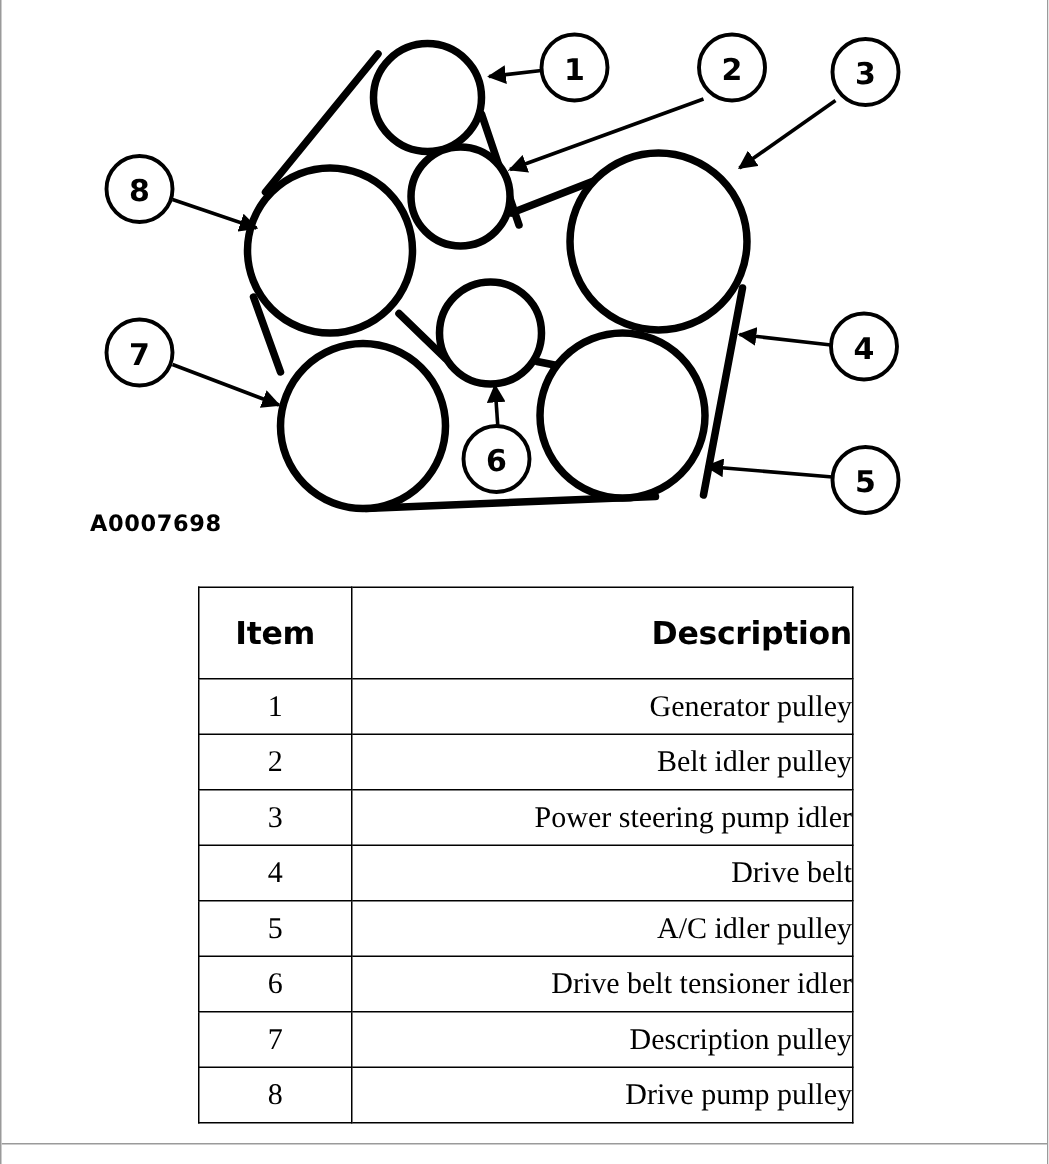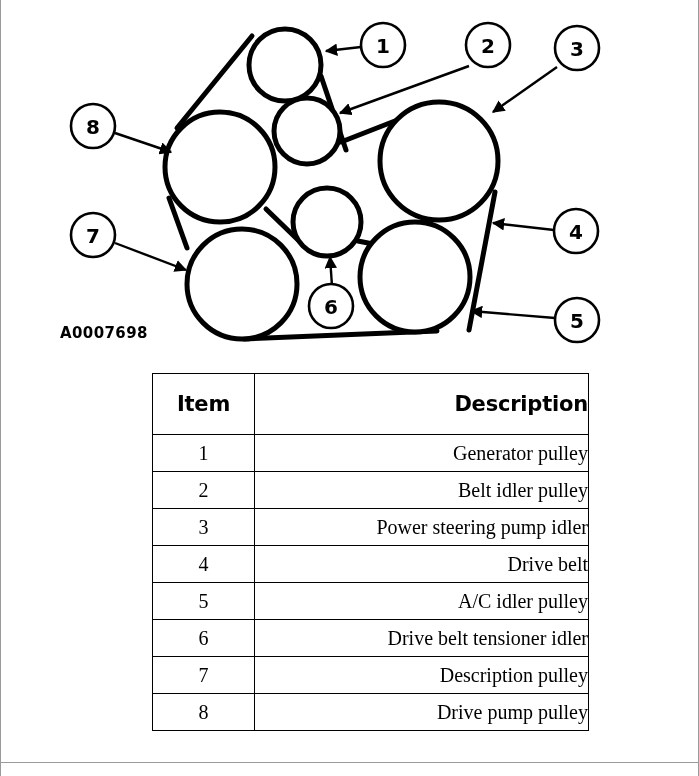--- a/index.html
+++ b/index.html
@@ -29,38 +29,37 @@
     width: 699px;
     height: 380px;
   }
   #belt-diagram {
     display: block;
   }
 
   .part-id {
     position: absolute;
     left: 59px;
-    top: 324px;
+    top: 340px;
     font-family: "DejaVu Sans", sans-serif;
     font-weight: bold;
     font-size: 15px;
     letter-spacing: 0.4px;
     color: #000000;
     white-space: nowrap;
   }
 
   
   #parts-table {
     position: absolute;
     left: 131px;
-    top: 373px;
+    top: 391px;
     width: 434px;
     border-collapse: collapse;
     table-layout: fixed;
-    margin-left: 20px;
   }
   #parts-table td, #parts-table th {
     border: 1.5px solid #000000;
     padding: 0;
     color: #000000;
   }
   #parts-table thead th {
     height: 60px;
     vertical-align: middle;
     font-family: "DejaVu Sans", sans-serif;

